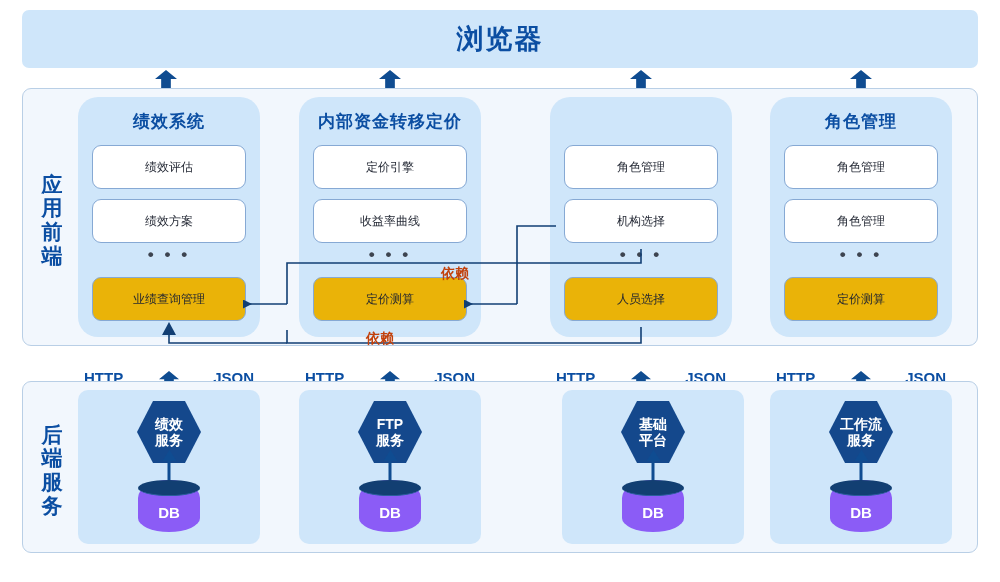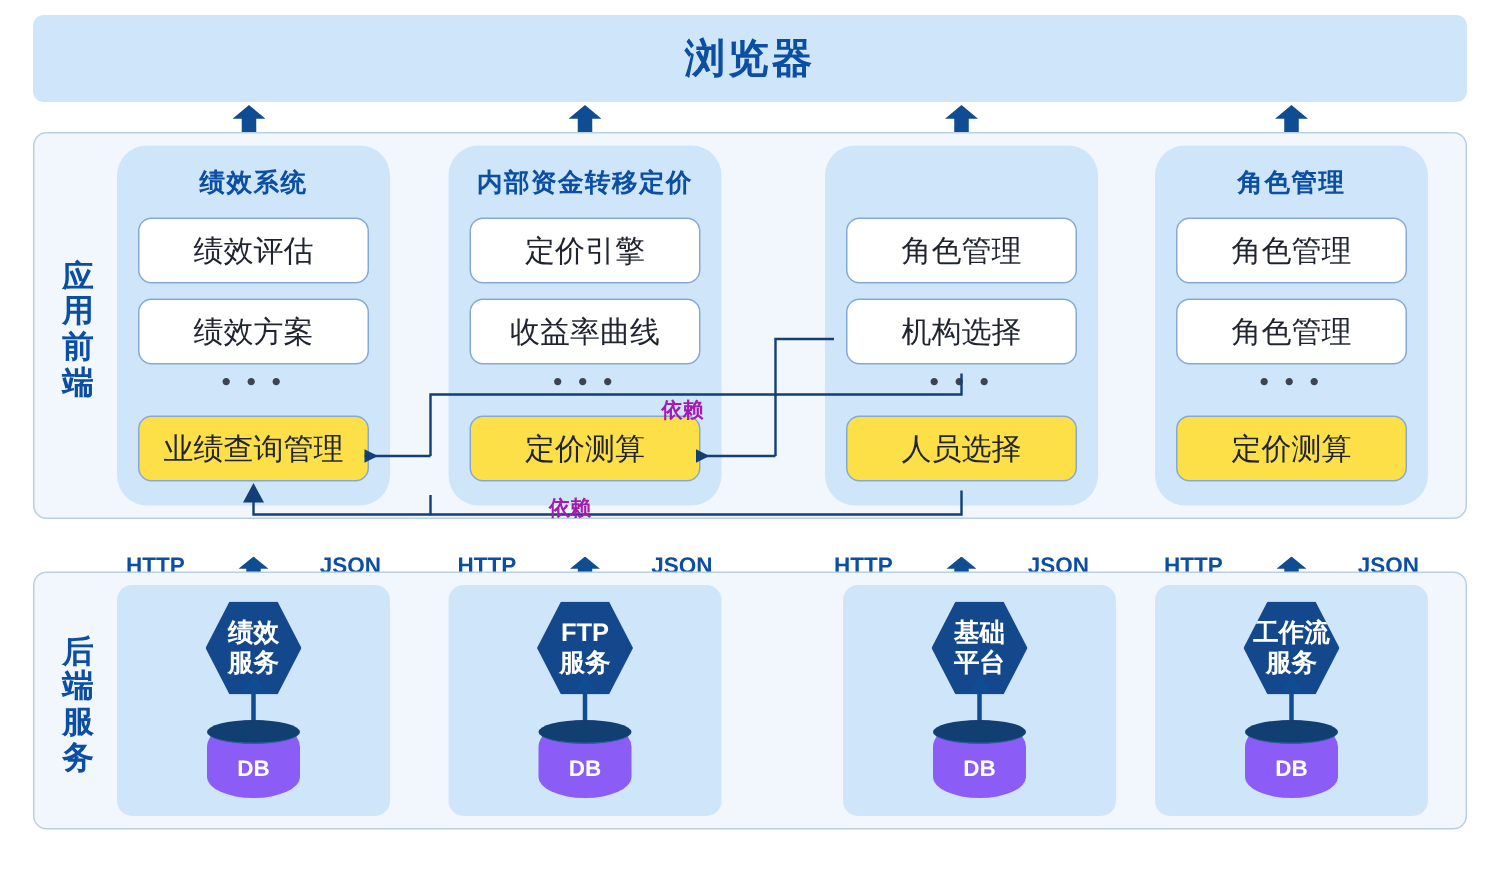--- a/index.html
+++ b/index.html
@@ -53,23 +53,23 @@
   .sys-title{
     position:absolute;top:13px;left:0;width:100%;
     text-align:center;font-size:17px;font-weight:bold;color:#0b4ea2;
     letter-spacing:1px;
   }
   .mod-card{
     position:absolute;left:14px;width:154px;height:44px;
     background:#ffffff;border:1px solid #86a9d4;border-radius:9px;
     box-sizing:border-box;
     display:flex;align-items:center;justify-content:center;
-    font-size:20px;color:#1f2430;
-  }
-  .mod-card.tinted{background:#fde047;}
+    font-size:12px;color:#1f2430;
+  }
+  .mod-card.tinted{background:#eab308;}
   .mod-card.m0{top:48px;}
   .mod-card.m1{top:102px;}
   .mod-card.m2{top:180px;}
   .ellipsis{
     position:absolute;top:153px;left:0;width:100%;
     text-align:center;font-size:17px;font-weight:bold;color:#3d4450;
     letter-spacing:3px;line-height:10px;
   }
 
   
@@ -90,21 +90,21 @@
   
   .svc-col{
     position:absolute;top:390px;width:182px;height:154px;
     background:#cfe6fa;border-radius:10px;box-sizing:border-box;
   }
   .hexagon{
     position:absolute;left:50%;top:11px;transform:translateX(-50%);
     width:64px;height:62px;background:#14488c;
     clip-path:polygon(25% 0%,75% 0%,100% 50%,75% 100%,25% 100%,0% 50%);
     display:flex;flex-direction:column;align-items:center;justify-content:center;
-    color:#ffffff;font-size:17px;font-weight:bold;line-height:1.15;
+    color:#ffffff;font-size:14px;font-weight:bold;line-height:1.15;
     text-align:center;
   }
   .hexagon span{display:block;}
   .db{
     position:absolute;left:50%;bottom:12px;transform:translateX(-50%);
     width:62px;height:52px;
     background:#8b5cf6;border-radius:50%/18px 18px 14px 14px;
     display:flex;align-items:flex-end;justify-content:center;
     padding-bottom:11px;box-sizing:border-box;
     color:#ffffff;font-size:15px;font-weight:bold;
@@ -126,21 +126,21 @@
 
   
   .browser-arrow{
     position:absolute;top:70px;width:22px;height:19px;background:#0f4c91;
     clip-path:polygon(50% 0%,100% 48%,72% 48%,72% 100%,28% 100%,28% 48%,0% 48%);
   }
 
   
   #connectors{position:absolute;left:0;top:0;width:1000px;height:582px;pointer-events:none;}
   .dep-label{
-    position:absolute;font-size:14px;font-weight:bold;color:#a21caf;
+    position:absolute;font-size:14px;font-weight:bold;color:#c2410c;
   }
 </style>
 </head>
 <body>
 
 <div id="diagram">
 
   <div class="browser-bar">
     <div class="label">浏览器</div>
   </div>

